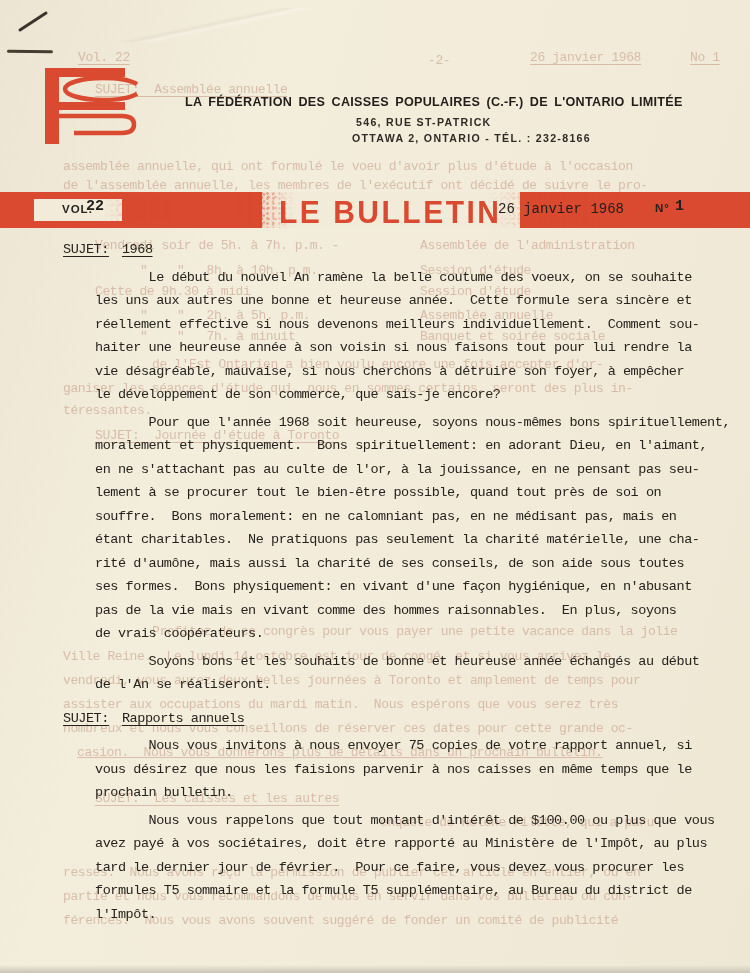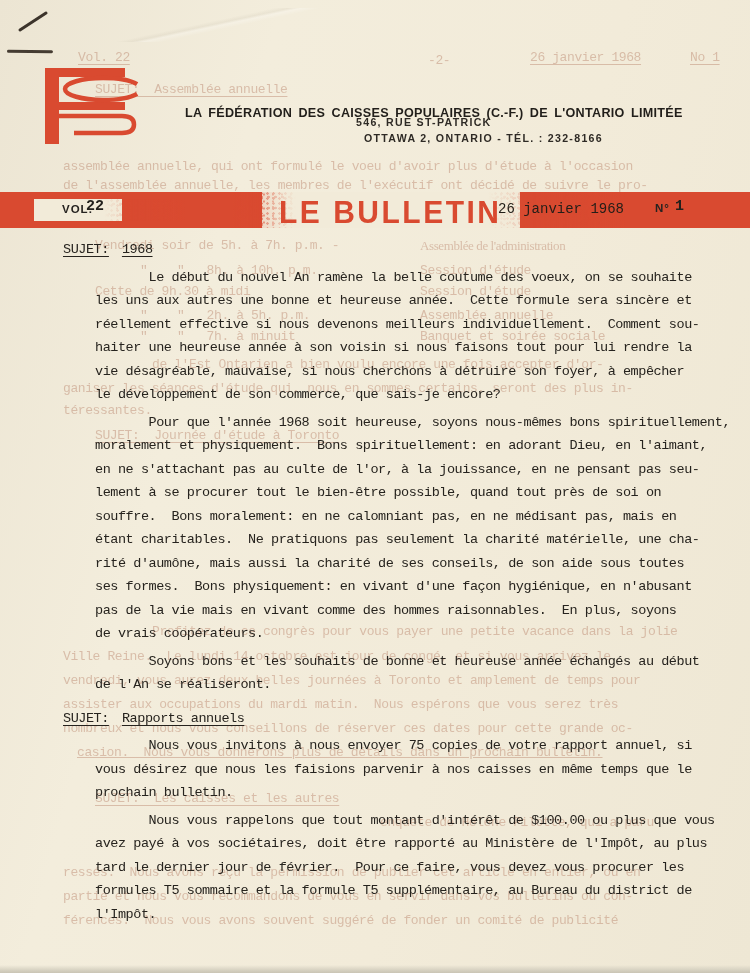--- a/index.html
+++ b/index.html
@@ -18,25 +18,25 @@
 
   
   .ghost-layer{left:0;top:0;width:658px;height:973px;z-index:1;pointer-events:none;}
   .ghost-line{position:absolute;font-family:"Liberation Mono","DejaVu Sans Mono",monospace;
     font-size:13px;letter-spacing:-.4px;white-space:pre;color:rgba(178,118,92,.40);
     filter:blur(.3px);}
   .ghost-line.u{text-decoration:underline;text-underline-offset:3px;}
 
   
   .logo{left:44px;top:64px;z-index:3;}
-  .org-name{left:185px;top:106px;z-index:3;font-weight:bold;font-size:12.6px;
+  .org-name{left:185px;top:95px;z-index:3;font-weight:bold;font-size:12.6px;
     letter-spacing:.3px;word-spacing:2.5px;color:#211e1a;}
   .addr{z-index:3;font-weight:bold;font-size:10.6px;letter-spacing:1.3px;color:#2e2a25;}
   .addr1{left:356px;top:116px;}
-  .addr2{left:364px;top:132px;}
+  .addr2{left:352px;top:132px;}
 
   
   .band{left:0;top:192px;width:750px;height:36px;background:#d94a30;z-index:2;}
   .winA{left:34px;top:199px;width:88px;height:22px;background:#f2ebd9;z-index:2;}
   .winB{left:262px;top:192px;width:258px;height:36px;background:#f2ebd9;z-index:2;}
   .speck{z-index:2;
     background-image:
       radial-gradient(circle at 1.5px 1.5px,#d94a30 1px,rgba(0,0,0,0) 1.5px),
       radial-gradient(circle at 4px 2.5px,#d94a30 .9px,rgba(0,0,0,0) 1.3px),
       radial-gradient(circle at 2.5px 5px,rgba(217,74,48,.9) 1.1px,rgba(0,0,0,0) 1.6px),
@@ -97,21 +97,21 @@
 
 <div class="abs ghost-layer">
     <div class="ghost-line u" style="left: 78px; top: 50px;">Vol. 22</div>
     <div class="ghost-line" style="left: 428px; top: 53px;">-2-</div>
     <div class="ghost-line u" style="left: 530px; top: 50px;">26 janvier 1968</div>
     <div class="ghost-line u" style="left: 690px; top: 50px;">No 1</div>
     <div class="ghost-line u" style="left: 95px; top: 82px;">SUJET:  Assemblée annuelle</div>
     <div class="ghost-line" style="left: 63px; top: 159px;">assemblée annuelle, qui ont formulé le voeu d'avoir plus d'étude à l'occasion</div>
     <div class="ghost-line" style="left: 63px; top: 178px;">de l'assemblée annuelle, les membres de l'exécutif ont décidé de suivre le pro-</div>
     <div class="ghost-line" style="left: 95px; top: 238px;">Vendredi soir de 5h. à 7h. p.m. -</div>
-    <div class="ghost-line" style="left: 420px; top: 238px; font-family: Liberation Serif, serif;">Assemblée de l'administration</div>
+    <div class="ghost-line" style="left: 420px; top: 238px;">Assemblée de l'administration</div>
     <div class="ghost-line" style="left: 140px; top: 263px;">"    "   8h. à 10h. p.m.</div>
     <div class="ghost-line" style="left: 420px; top: 263px;">Session d'étude</div>
     <div class="ghost-line" style="left: 95px; top: 284px;">Cette de 9h.30 à midi</div>
     <div class="ghost-line" style="left: 420px; top: 284px;">Session d'étude</div>
     <div class="ghost-line" style="left: 140px; top: 308px;">"    "   2h. à 5h. p.m.</div>
     <div class="ghost-line" style="left: 420px; top: 308px; text-align: right;">Assemblée annuelle</div>
     <div class="ghost-line" style="left: 140px; top: 329px;">"    "   7h. à minuit</div>
     <div class="ghost-line" style="left: 420px; top: 329px;">Banquet et soirée sociale</div>
     <div class="ghost-line" style="left: 152px; top: 357px;">de l'Est Ontarien a bien voulu encore une fois accepter d'or-</div>
     <div class="ghost-line" style="left: 63px; top: 381px;">ganiser les séances d'étude qui, nous en sommes certains, seront des plus in-</div>

